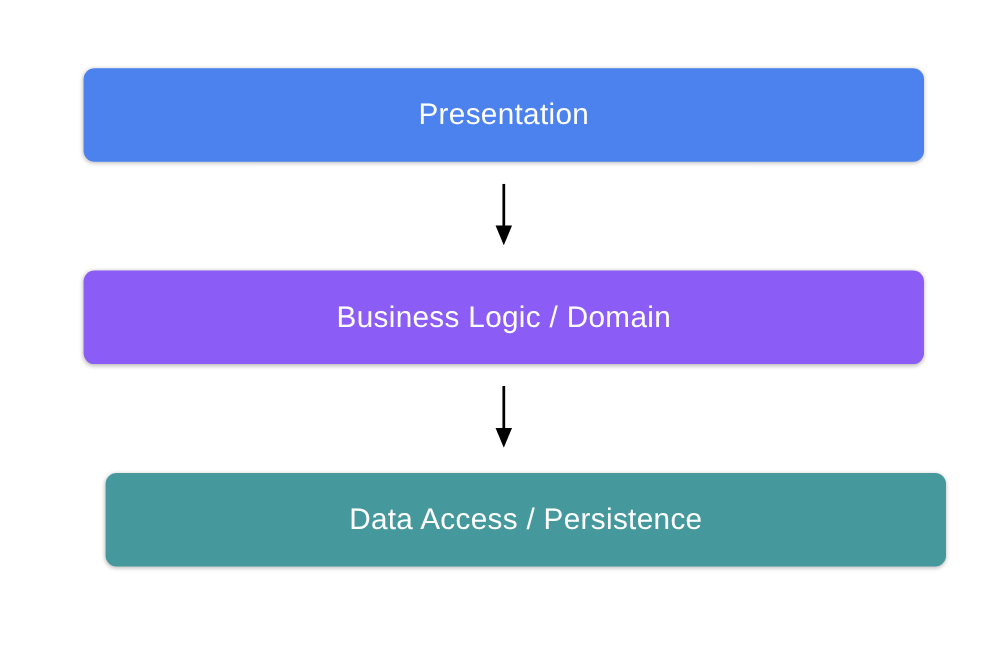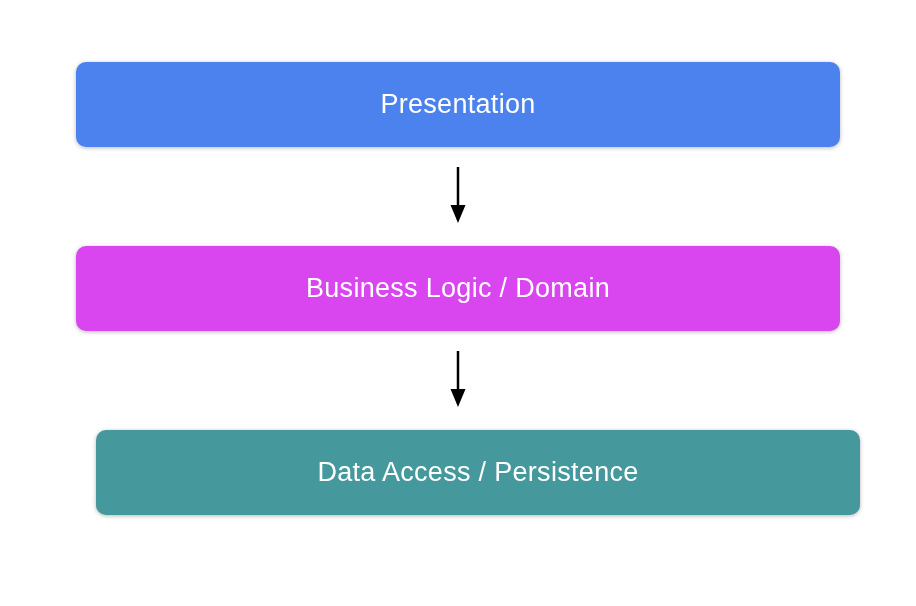--- a/index.html
+++ b/index.html
@@ -60,21 +60,21 @@
 
     <div class="layer-box" style="background: rgb(75, 130, 238);">
       <span class="layer-label">Presentation</span>
     </div>
 
     <svg class="arrow" width="20" height="56" viewBox="0 0 20 56">
       <line x1="10" y1="0" x2="10" y2="40"></line>
       <polygon points="2.5,38 17.5,38 10,56"></polygon>
     </svg>
 
-    <div class="layer-box" style="background: #d946ef;">
+    <div class="layer-box" style="background: #8b5cf6;">
       <span class="layer-label">Business Logic / Domain</span>
     </div>
 
     <svg class="arrow" width="20" height="56" viewBox="0 0 20 56">
       <line x1="10" y1="0" x2="10" y2="40"></line>
       <polygon points="2.5,38 17.5,38 10,56"></polygon>
     </svg>
 
     <div class="layer-box" style="background: rgb(69, 153, 157); margin-left: 40px;">
       <span class="layer-label">Data Access / Persistence</span>

